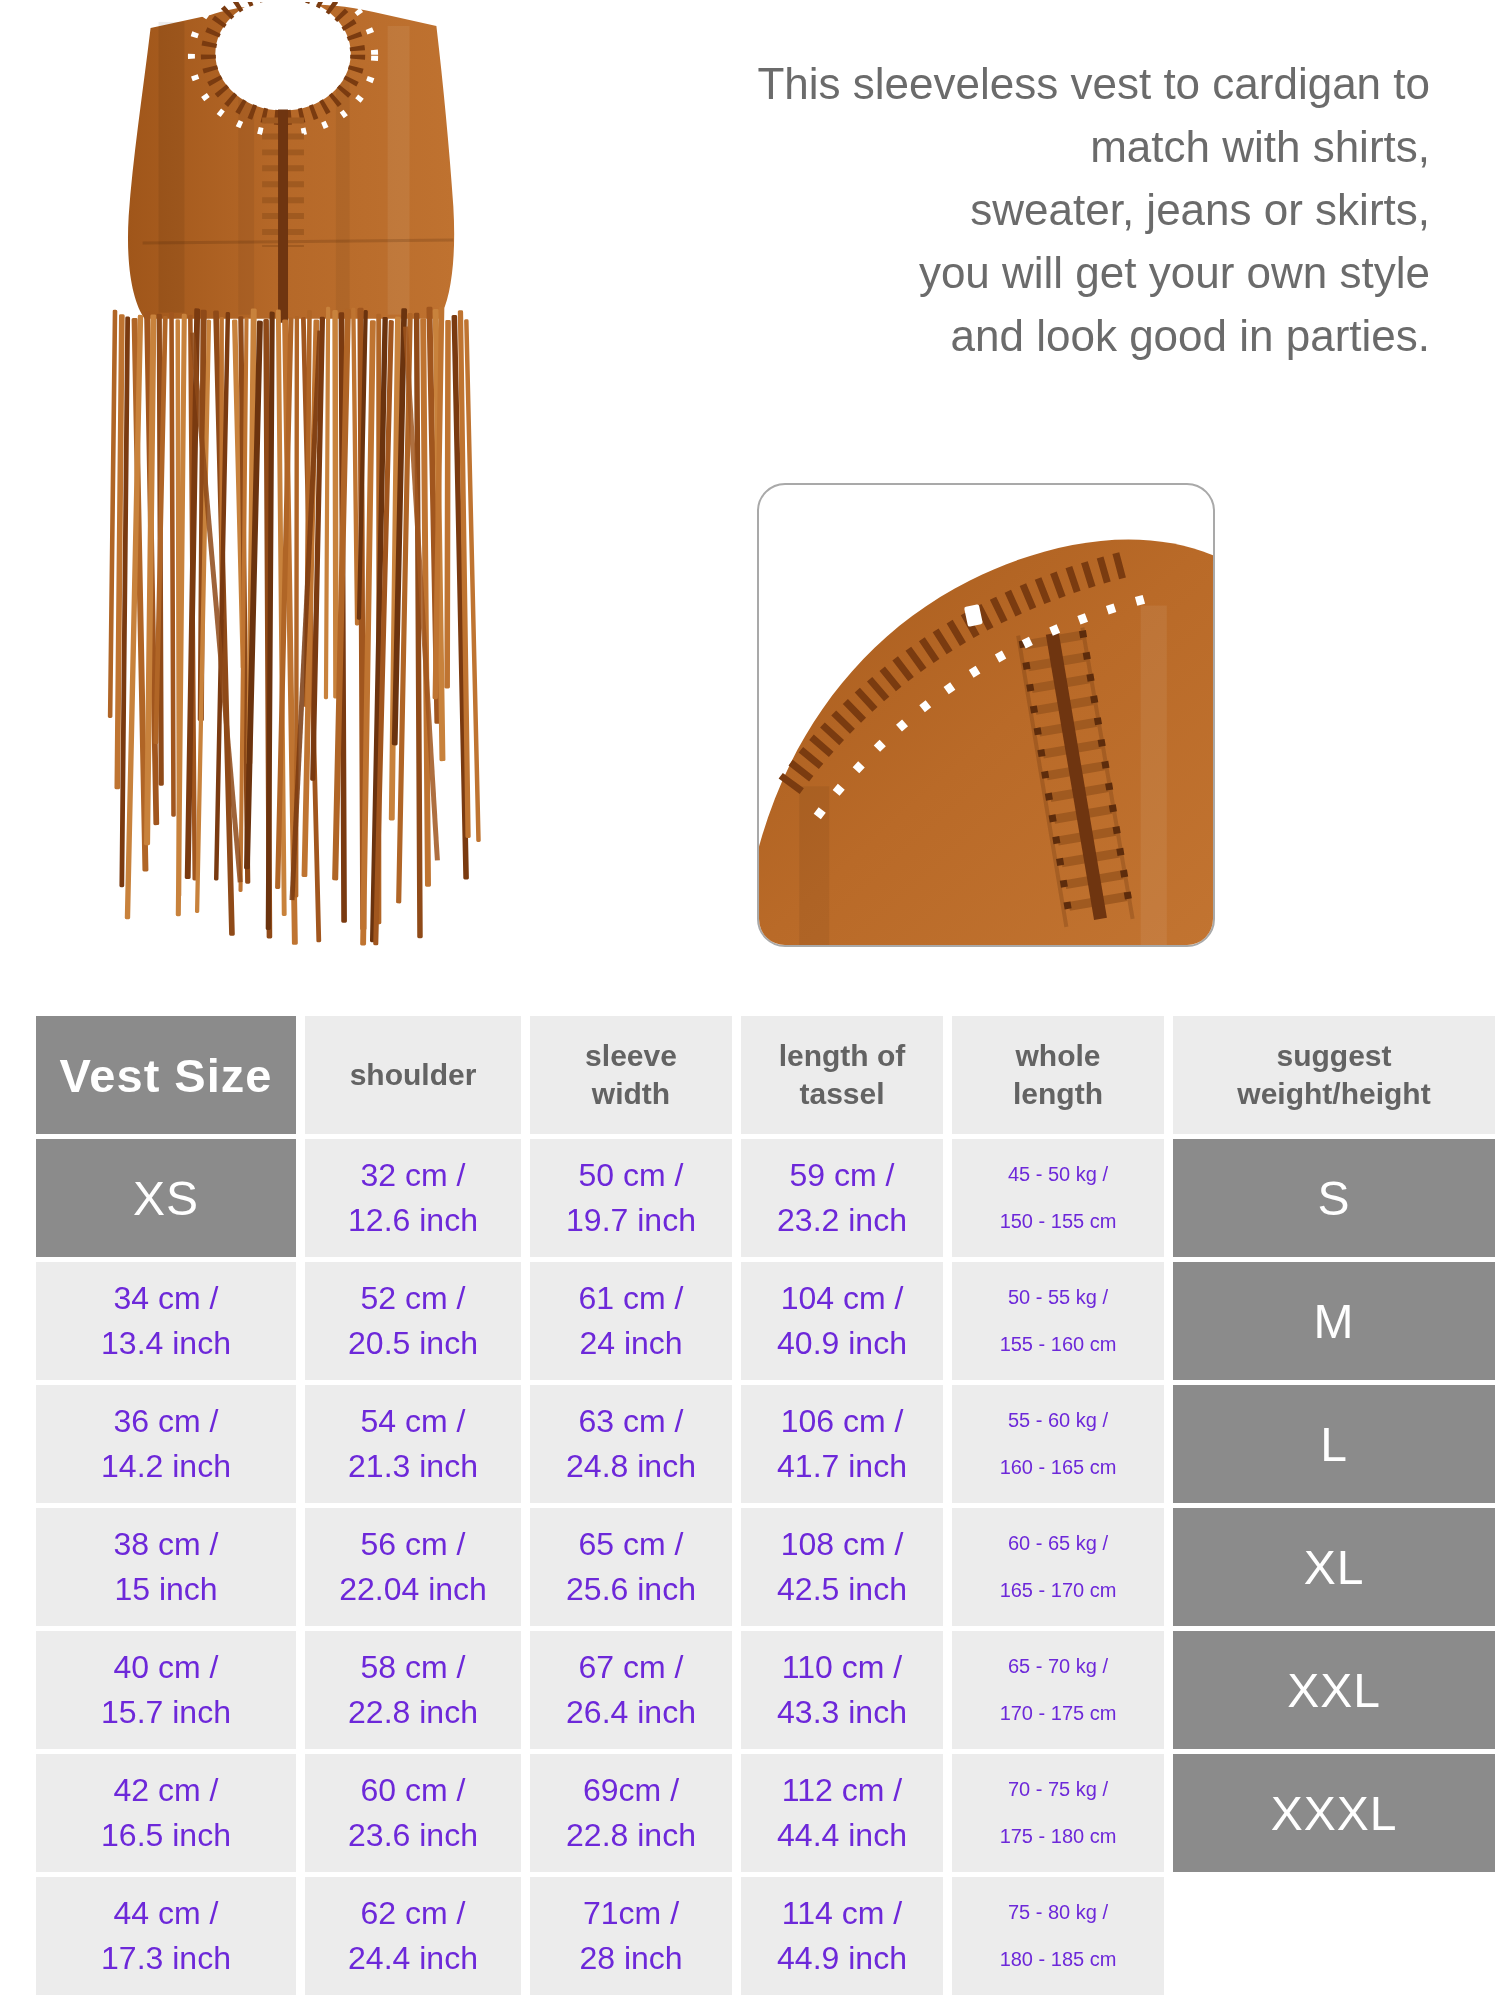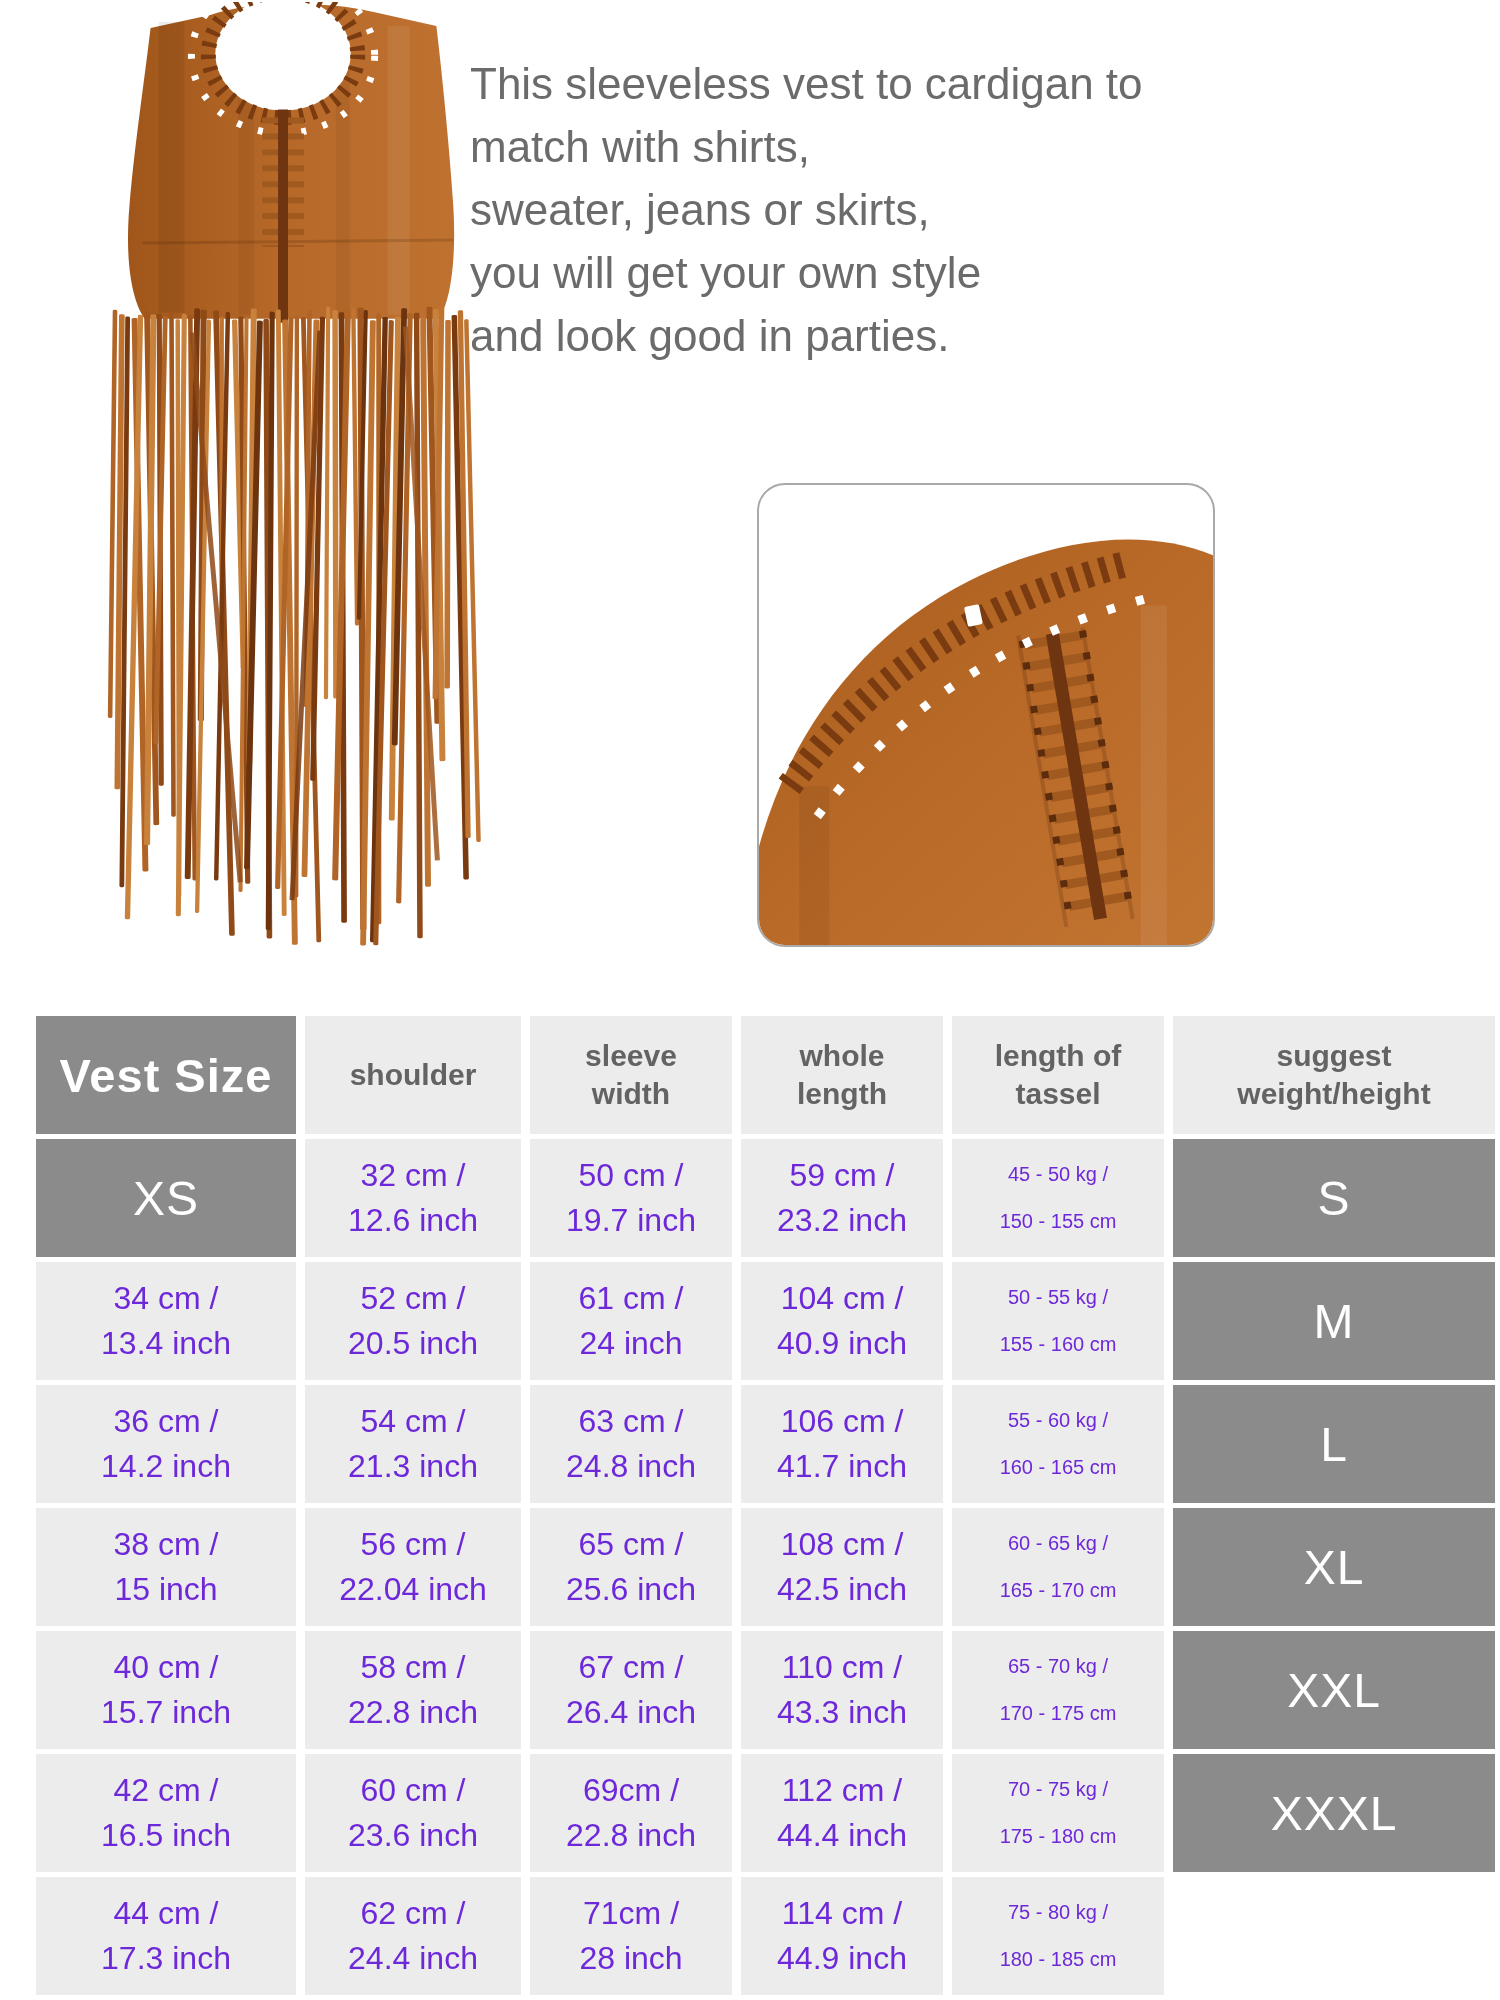--- a/index.html
+++ b/index.html
@@ -3,21 +3,21 @@
 <meta charset="utf-8">
 <style>
   *{box-sizing:border-box}
   html,body{margin:0;padding:0}
   body{
     width:1500px;height:2000px;position:relative;background:#fff;
     font-family:"Liberation Sans",sans-serif;overflow:hidden;
   }
   
   .desc{
-    position:absolute;left:470px;top:52px;width:960px;text-align:left;
+    position:absolute;left:470px;top:52px;width:960px;text-align:right;
     color:#6b6b6b;font-size:44px;line-height:63px;
   }
   
   .photo{position:absolute;left:88px;top:2px;width:404px;height:956px}
   .photo svg{width:100%;height:100%;display:block}
   
   .detail-frame{
     position:absolute;left:757px;top:483px;width:458px;height:464px;
     border:2px solid #a9a9a9;border-radius:28px;overflow:hidden;background:#fff;
   }
@@ -179,24 +179,24 @@
     <rect x="206" y="120" width="15" height="20" rx="2" fill="#ffffff" transform="rotate(-12 213 130)"></rect>
   </svg>
 </div>
 
 <div class="size-table">
 
   <div class="cell label head-label">Vest Size</div>
   <div class="cell head">shoulder</div>
   <div class="cell head">sleeve
 width</div>
+  <div class="cell head">length of
+tassel</div>
   <div class="cell head">whole
 length</div>
-  <div class="cell head">length of
-tassel</div>
   <div class="cell head">suggest
 weight/height</div>
 
   <div class="cell label">XS</div>
   <div class="cell data">32 cm /
 12.6 inch</div>
   <div class="cell data">50 cm /
 19.7 inch</div>
   <div class="cell data">59 cm /
 23.2 inch</div>

